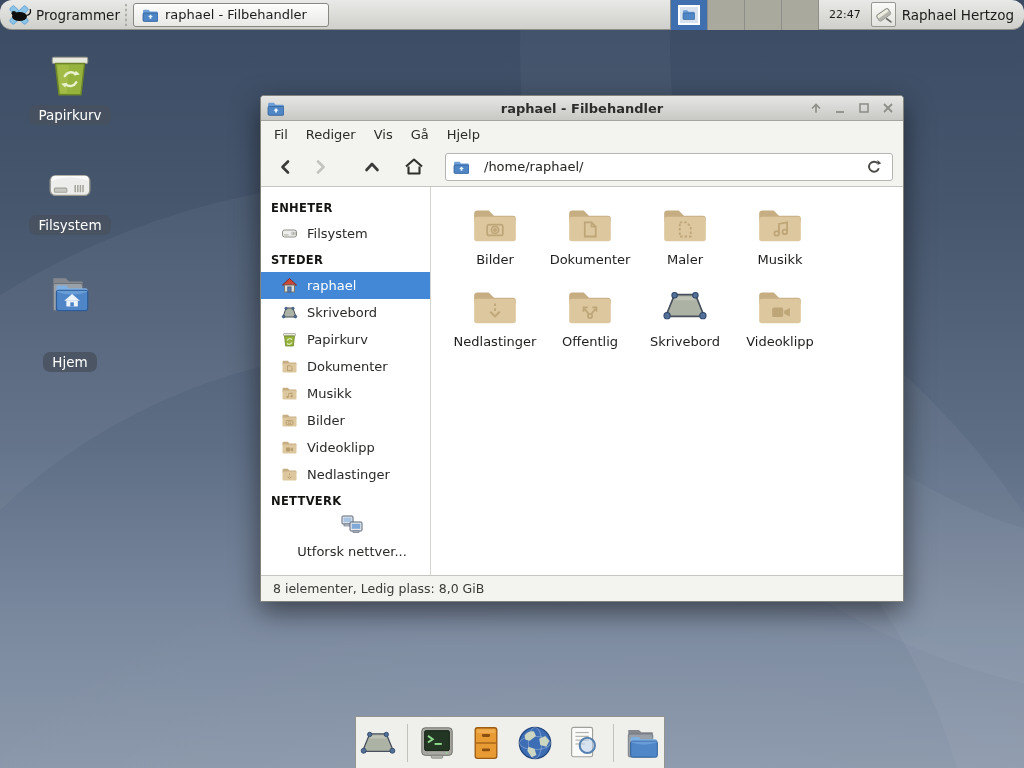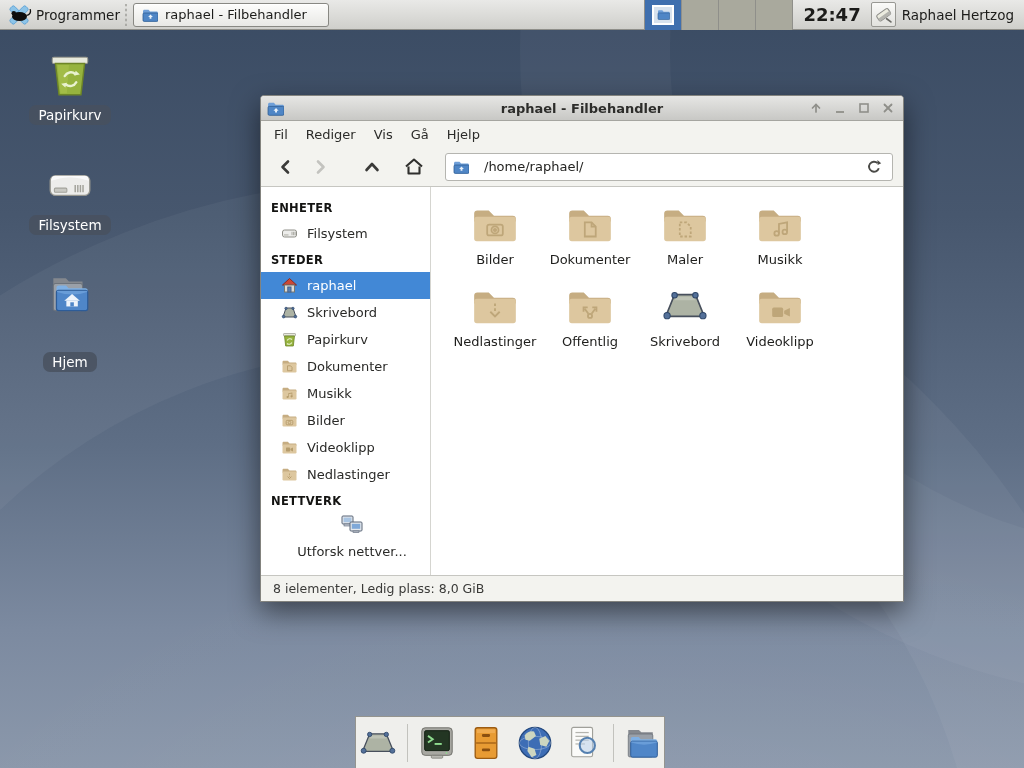--- a/index.html
+++ b/index.html
@@ -14,36 +14,36 @@
   .arc1 { width:1500px; height:1500px; left:-350px; top:180px;
     border:170px solid rgba(255,255,255,0.045); }
   .arc2 { width:1300px; height:1300px; left:520px; top:-600px;
     border:150px solid rgba(255,255,255,0.04); }
   .arc3 { width:1700px; height:1100px; left:-200px; top:500px;
     background:radial-gradient(ellipse at center, rgba(255,255,255,0.07) 0%, rgba(255,255,255,0) 70%); }
 
   
   .panel { position:absolute; top:0; left:0; right:0; height:30px; z-index:50;
     background:linear-gradient(#e9e9e7,#cfcfcb); border-bottom:1px solid #8f8f8a;
-    display:flex; align-items:center; font-size:13.5px; color:#1c1c1a; }
+    display:flex; align-items:center; font-size:13.5px; color:#1c1c1a;border-radius:12px; }
   .panel .logo { width:26px; height:24px; margin:0 4px 0 6px; }
   .panel-handle { width:7px; height:22px; margin:0 3px;
     background-image:radial-gradient(circle, #9a9a95 1px, transparent 1.2px);
     background-size:4px 5px; background-position:center; background-repeat:repeat-y; }
   .task-btn { display:flex; align-items:center; gap:7px; height:24px; padding:0 12px 0 8px;
     background:linear-gradient(#fdfdfc,#e8e8e5); border:1px solid #888883; border-radius:3px;
     box-shadow:inset 0 1px 0 #fff; font-size:13px; min-width:196px; }
   .panel-spacer { flex:1; }
   .ws-switcher { display:flex; height:30px; border-left:1px solid #8f8f8a; }
   .ws-cell { width:37px; height:30px; background:#a9a99d; border-right:1px solid #8f8f8a;
     display:flex; align-items:center; justify-content:center; }
   .ws-cell.active { background:#3f6fae; }
   .ws-mini { width:22px; height:20px; border:2px solid #fff; background:#d7e2ee;
     display:flex; align-items:center; justify-content:center; }
-  .clock { margin:0 10px; font-size:18px;font-weight:bold; }
+  .clock { margin:0 10px; font-size:11px; }
   .session-btn { width:25px; height:25px; margin-right:6px; background:linear-gradient(#fafaf8,#e2e2de);
     border:1px solid #989893; border-radius:2px; display:flex; align-items:center; justify-content:center; }
   .user-label { margin-right:10px; font-size:13.5px; }
 
   
   .dicon { position:absolute; width:104px; display:flex; flex-direction:column; align-items:center; }
   .dicon .dimg { width:50px; height:50px; }
   .dicon .dlabel { margin-top:5px; padding:2px 9px; background:rgba(72,80,94,0.82);
     border-radius:7px; color:#fff; font-size:13.5px; white-space:nowrap; }
 

